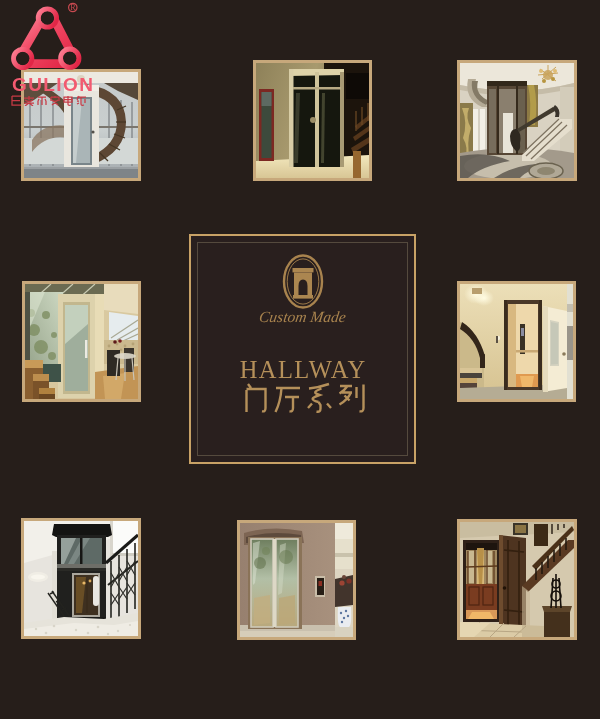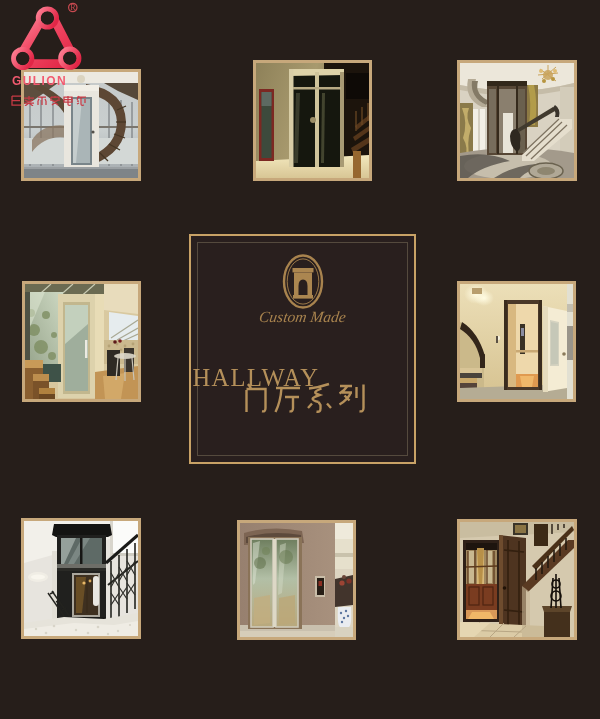--- a/index.html
+++ b/index.html
@@ -4,21 +4,21 @@
 <style>
   html,body{margin:0;padding:0;}
   body{width:600px;height:719px;background:#261e1a;overflow:hidden;
        font-family:"Liberation Sans",sans-serif;position:relative;}
   .ph{position:absolute;border:3px solid #c7a87b;box-sizing:border-box;}
   .ph svg{display:block;width:100%;height:100%;}
   #panel{position:absolute;left:189px;top:234px;width:227px;height:230px;
          border:2px solid #c8a266;box-sizing:border-box;background:#291f1e;}
   #panel .inner{position:absolute;left:6px;top:6px;right:6px;bottom:6px;
          border:1px solid #554a3e;}
-  #hallway{position:absolute;left:0;top:128px;width:100%;text-align:left;
+  #hallway{position:absolute;left:0;top:120px;width:100%;text-align:center;
      font-family:"Liberation Serif",serif;color:#b5905a;font-size:24.5px;
      letter-spacing:1.4px;text-indent:1.4px;}
   #cm{position:absolute;left:0;top:72px;width:100%;text-align:center;
      font-family:"Liberation Serif",serif;font-style:italic;color:#a8834e;
      font-size:15.5px;transform:skewX(-8deg);}
 </style>
 </head>
 <body>
 
 <div class="ph" id="p1" style="left:21px;top:69px;width:120px;height:112px;">
@@ -527,21 +527,21 @@
   <path d="M25 63.6 L68.3 63.6 Q77.3 63.6 73 56 L52.5 16 Q48 8.8 43.5 16 L20.3 56 Q16 63.6 25 63.6 Z" fill="none" stroke="url(#lg)" stroke-width="8.6" stroke-linejoin="round"></path>
   <circle cx="47.4" cy="18" r="6.9" fill="#261e1a"></circle>
   <circle cx="22.7" cy="58.5" r="6.9" fill="#261e1a"></circle>
   <circle cx="69.8" cy="58.2" r="6.9" fill="#261e1a"></circle>
   <circle cx="47.4" cy="18" r="9.2" fill="none" stroke="url(#lg2)" stroke-width="4.8"></circle>
   <circle cx="22.7" cy="58.5" r="9.2" fill="none" stroke="url(#lg2)" stroke-width="4.8"></circle>
   <circle cx="69.8" cy="58.2" r="9.2" fill="none" stroke="url(#lg2)" stroke-width="4.8"></circle>
   <circle cx="72.8" cy="7.5" r="4.2" fill="none" stroke="#c84a50" stroke-width="1.2"></circle>
   <text x="72.8" y="10.4" font-size="8" fill="#c84a50" text-anchor="middle" font-family="Liberation Serif,serif">R</text>
 </svg>
-<div style="position:absolute;left:12px;top:74px;color:#f25a70;font-size:12px;letter-spacing:1.4px;font-weight:bold;">GULION</div>
+<div style="position:absolute;left:12px;top:74px;color:#f25a70;font-size:19px;letter-spacing:1.4px;font-weight:bold;">GULION</div>
 <svg style="position:absolute;left:11px;top:95px;" width="77" height="11" viewBox="0 0 77 11">
   <g stroke="#c73a45" stroke-width="1.25" fill="none">
     <path d="M1 1 L10 1 M1 1 L1 10 L10 10 M1 5.5 L9 5.5"></path>
     <path d="M13 3 L23 3 M18 1 L18 5 M14 5 Q18 8 22 5 M13 8 L23 8 M18 8 L14 11 M18 8 L22 11"></path>
     <path d="M27 2 L35 2 M31 2 L31 10 M27 6 L27 10 M35 6 L35 10 M28 4 L27 6 M34 4 L35 6"></path>
     <path d="M40 2 L48 2 M40 2 L40 6 M48 2 L48 6 M44 1 L44 3 M41 5 Q44 8 47 5 M41 10 Q44 6 47 10"></path>
     <path d="M53 2 L61 2 L61 7 L53 7 Z M57 1 L57 9 Q57 11 60 10 M53 4.5 L61 4.5"></path>
     <path d="M66 2 L75 2 M68 1 L66 5 M70 2 L70 9 Q70 11 73 10 M74 4 L74 8 M66 6 L68 6 M66 9 L68 8"></path>
   </g>
 </svg>

